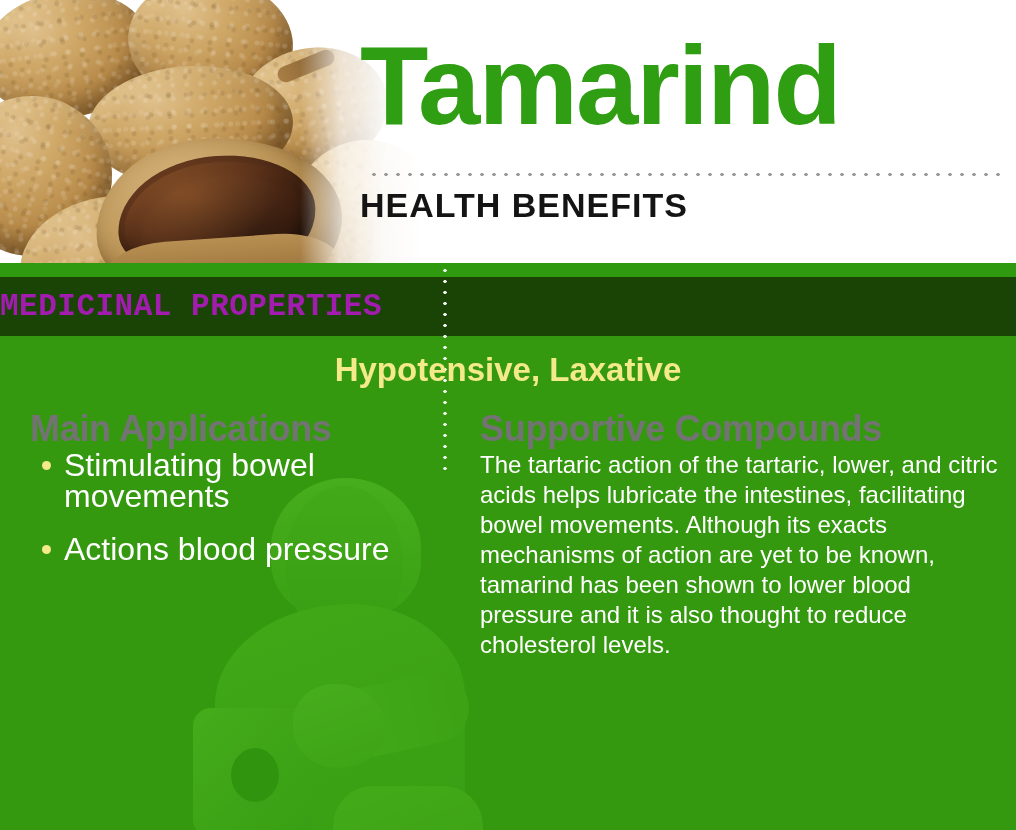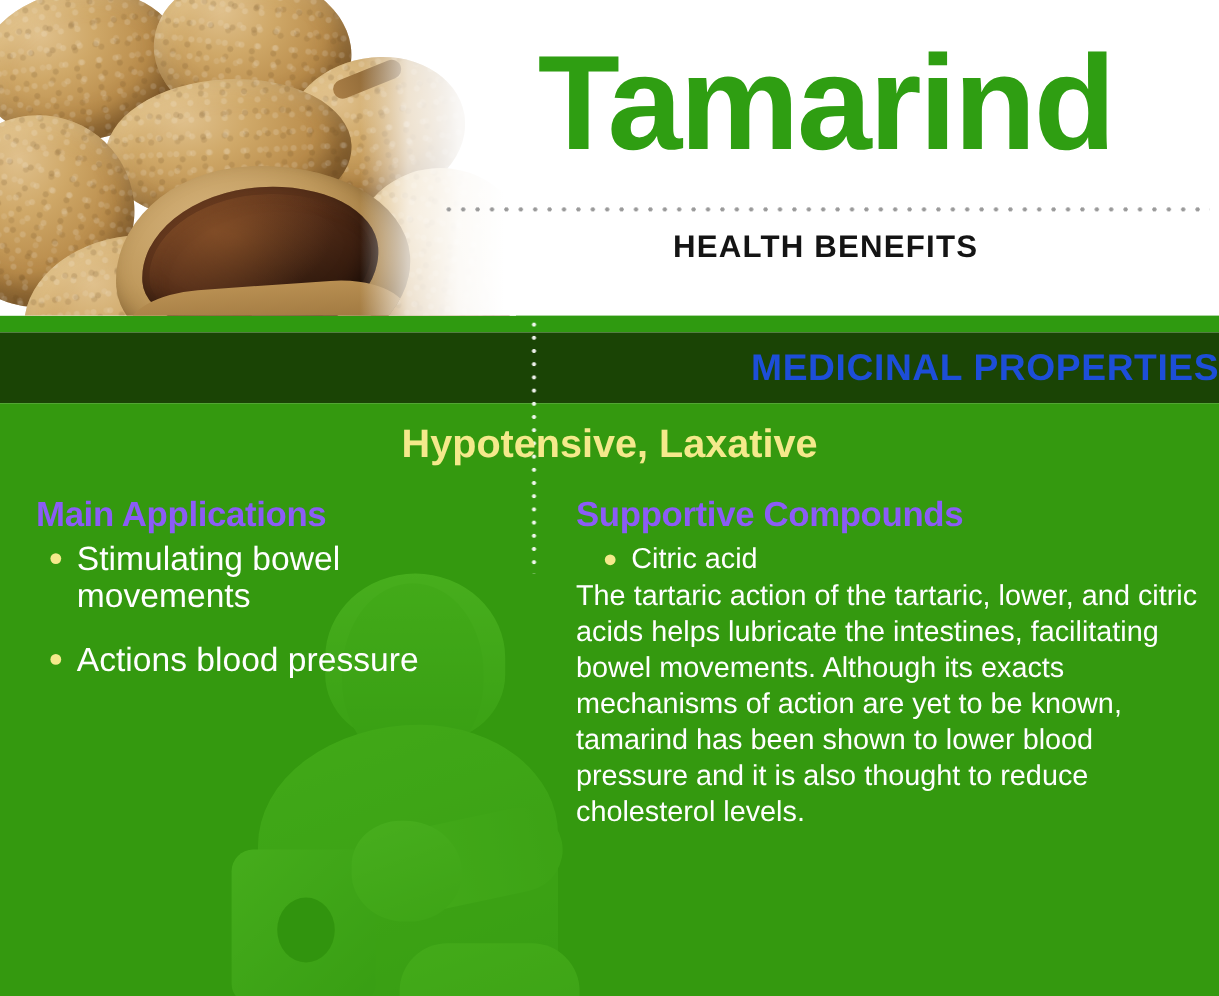--- a/index.html
+++ b/index.html
@@ -135,21 +135,21 @@
       rgba(255,255,255,1) 420px);
     z-index: 4;
   }
 
   
   .title-block {
     position: absolute;
     left: 360px; top: 0;
     width: 656px; height: 263px;
     z-index: 6;
-    text-align: center;
+    text-align: left;
   }
   .main-title {
     position: absolute;
     left: 0; right: 0; top: 30px;
     font-size: 112px;
     line-height: 112px;
     font-weight: 700;
     color: #2f9e12;
     letter-spacing: -2px;
   }
@@ -159,21 +159,21 @@
     top: 172px;
     height: 5px;
     background-image: radial-gradient(circle, #9a9a9a 1.6px, transparent 1.9px);
     background-size: 12px 5px;
     background-repeat: repeat-x;
     background-position: 0 center;
   }
   .subtitle {
     position: absolute;
     left: 0; right: 0; top: 188px;
-    font-size: 26px;
+    font-size: 34px;
     line-height: 34px;
     font-weight: 700;
     color: #141414;
     letter-spacing: 1px;
   }
 
   
   .band-bright-top {
     position: absolute;
     left: 0; top: 263px;
@@ -184,27 +184,28 @@
   .band-dark {
     position: absolute;
     left: 0; top: 277px;
     width: 1016px; height: 59px;
     background: #1a4405;
     z-index: 1;
   }
   .band-dark-label {
     position: absolute;
     left: 0; right: 0; top: 287px;
-    text-align: right;
+    text-align: left;
     font-size: 31px;
     line-height: 40px;
     font-weight: 700;
-    color: #1d4ed8;
+    color: #a21caf;
     letter-spacing: 0.5px;
     z-index: 5;
+    font-family: Liberation Mono, monospace;
   }
 
   
   .body-panel {
     position: absolute;
     left: 0; top: 336px;
     width: 1016px; height: 494px;
     background: #34990f;
     overflow: hidden;
     z-index: 1;
@@ -261,24 +262,24 @@
     text-align: center;
     font-size: 33px;
     line-height: 44px;
     font-weight: 700;
     color: #f4e98b;
     z-index: 5;
   }
 
   h2.col-heading {
     margin: 0;
-    font-size: 29px;
+    font-size: 36px;
     line-height: 42px;
     font-weight: 700;
-    color: #8b5cf6;
+    color: #737373;
     letter-spacing: -0.3px;
   }
   .col-left h2.col-heading { padding: 72px 0 0 30px; }
   .col-right h2.col-heading { padding: 72px 0 0 18px; }
 
   ul.bullets {
     list-style: none;
     margin: 0;
     padding: 0;
   }
@@ -291,21 +292,21 @@
     position: absolute;
     left: 12px;
     width: 9px; height: 9px;
     border-radius: 50%;
     background: #f4e98b;
   }
 
   
   .left-list { margin-top: 22px; padding-left: 30px !important; }
   .left-list li {
-    font-size: 28px;
+    font-size: 32px;
     line-height: 31px;
     margin-bottom: 22px;
     max-width: 340px;
     font-weight: 400;
   }
   .left-list li .dot { top: 11px; }
 
   
   .right-list { margin-top: 12px; padding-left: 30px !important; }
   .right-list li {
@@ -395,24 +396,20 @@
         <li>
           <span class="dot"></span>
           <span>Actions blood pressure</span>
         </li>
       </ul>
     </div>
 
     <div class="col-right">
       <h2 class="col-heading">Supportive Compounds</h2>
       <ul class="bullets right-list">
-        <li>
-          <span class="dot"></span>
-          <span>Citric acid</span>
-        </li>
       </ul>
 
       <p class="paragraph"><span>The tartaric action of the </span><b>tartaric</b><span>, </span><b>lower</b><span>, and </span><b>citric acids</b><span> helps lubricate the intestines, facilitating bowel movements. Although its exacts mechanisms of action are yet to be known, tamarind has been shown to lower blood pressure and it is also thought to reduce cholesterol levels.</span></p>
     </div>
 
   </div>
 
 </div>
 
 </body></html>

